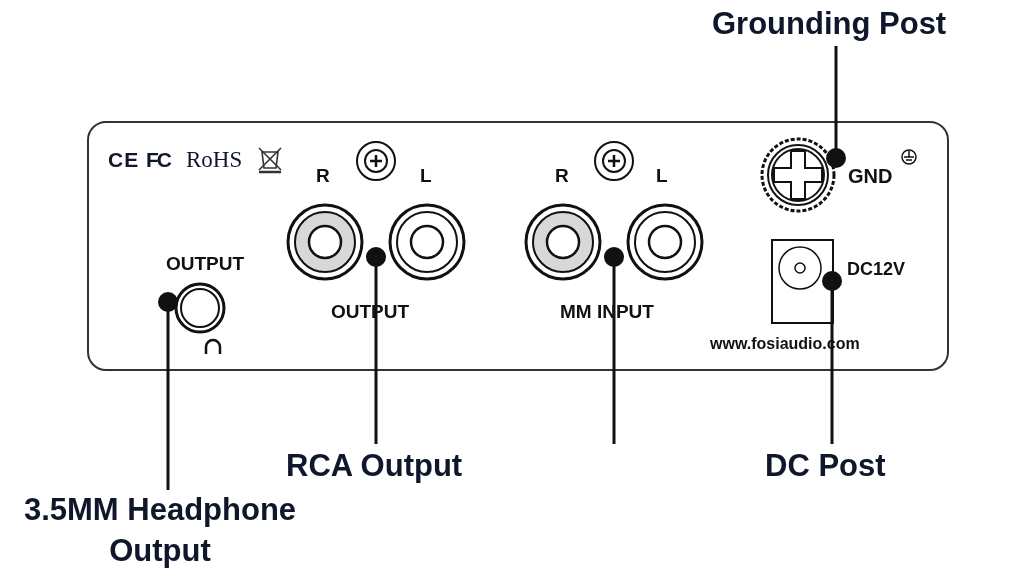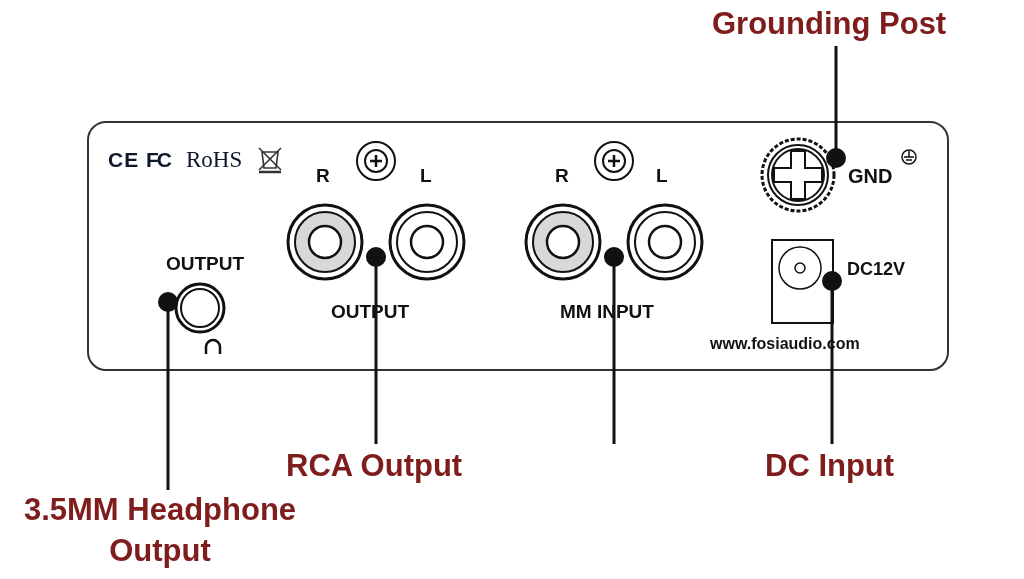--- a/index.html
+++ b/index.html
@@ -1,18 +1,18 @@
 <!DOCTYPE html>
 <html><head>
 <meta charset="utf-8">
 <style>
   html, body { margin: 0; padding: 0; background: #ffffff; }
   body { width: 1024px; height: 579px; position: relative; overflow: hidden;
          font-family: "Liberation Sans", sans-serif; }
-  .callout { position: absolute; color: #7f1d1d; font-weight: bold; font-size: 31px;
+  .callout { position: absolute; color: #0f172a; font-weight: bold; font-size: 31px;
              text-align: center; line-height: 36px; white-space: nowrap; }
   .panel-label { position: absolute; color: #111; font-weight: bold; font-size: 19px; white-space: nowrap; }
   .cert { position: absolute; color: #0f172a; white-space: nowrap; }
   svg { position: absolute; left: 0; top: 0; }
 </style>
 </head>
 <body>
 
 <svg width="1024" height="579" viewBox="0 0 1024 579">
 
@@ -119,17 +119,17 @@
 <span class="panel-label" style="left:166px; top:253px;">OUTPUT</span>
 
 <span class="panel-label" style="left:848px; top:165px; font-size:20px;">GND</span>
 <span class="panel-label" style="left:847px; top:259px; font-size:18px;">DC12V</span>
 <span class="panel-label" style="left:710px; top:335px; font-size:16px;">www.fosiaudio.com</span>
 
 <div class="callout" style="left:712px; top:6px;">Grounding Post</div>
 <div class="callout" style="left:286px; top:448px;">RCA Output</div>
 <div class="callout" style="left:508px; top:448px; width:214px;">
 </div>
-<div class="callout" style="left:765px; top:448px;">DC Input</div>
+<div class="callout" style="left:765px; top:448px;">DC Post</div>
 <div class="callout" style="left:10px; top:492px; width:300px;text-align:center;">
   <div>3.5MM Headphone</div>
   <div style="margin-top:5px;">Output</div>
 </div>
 
 </body></html>

